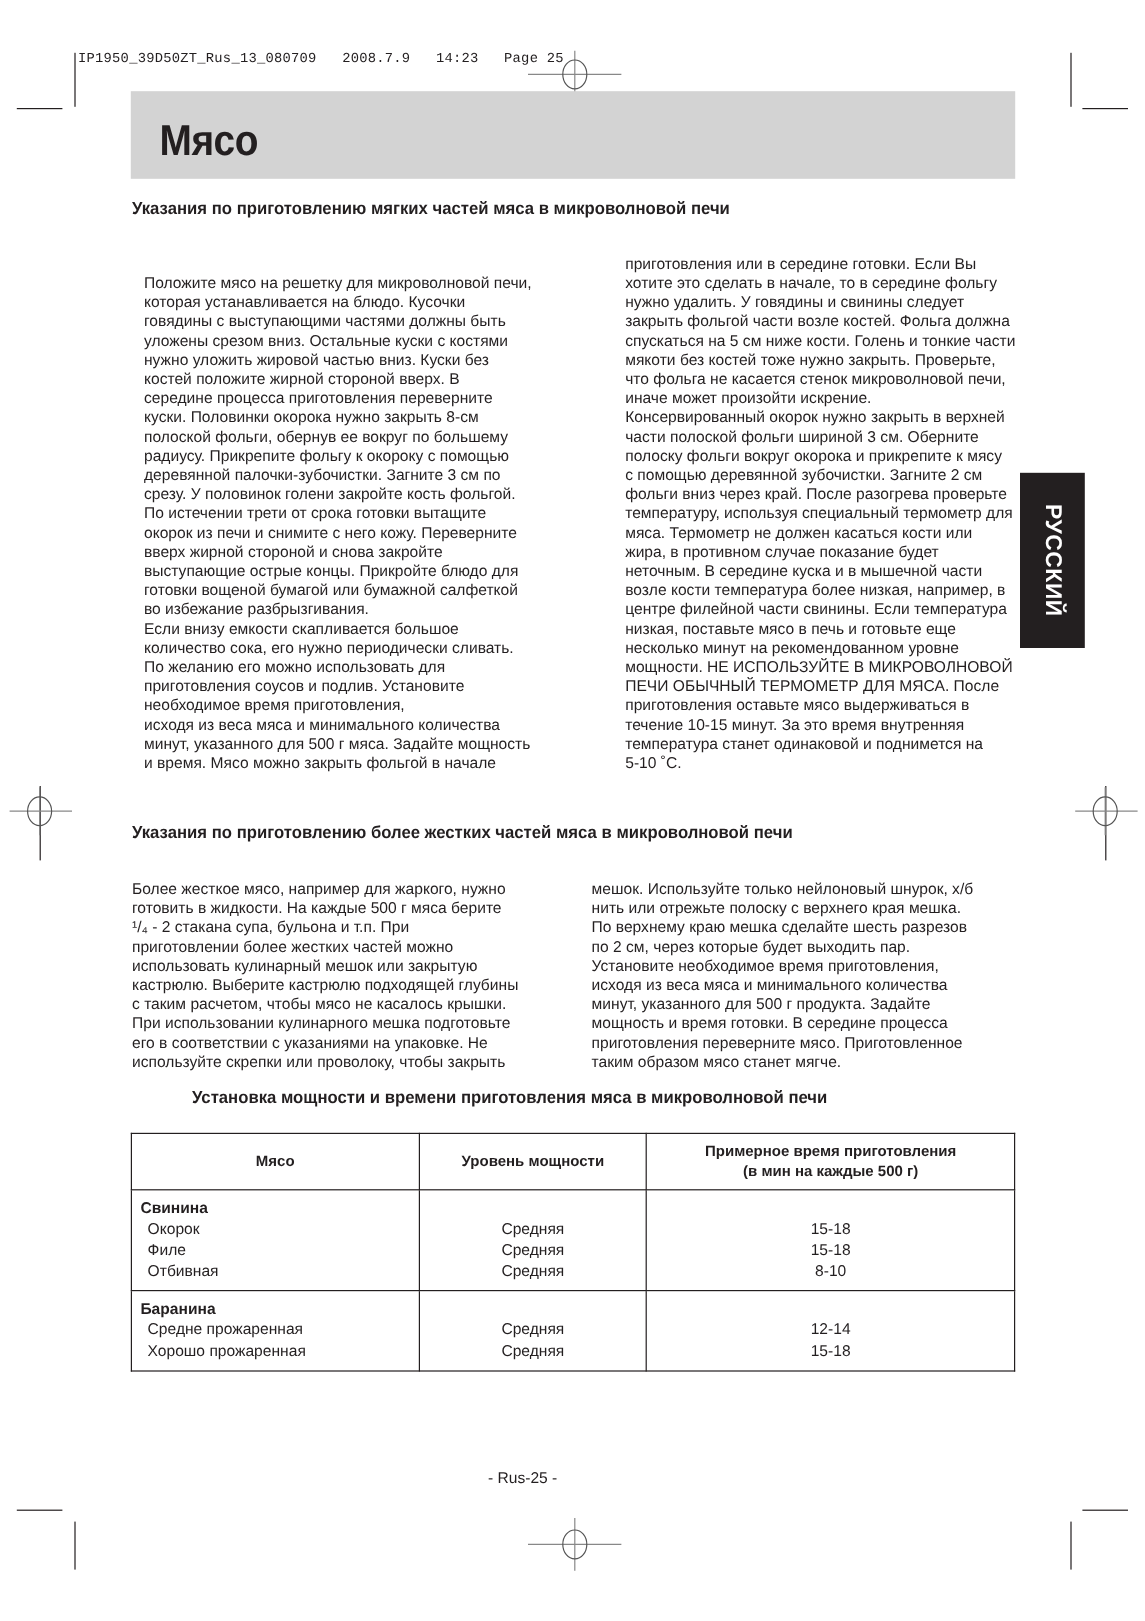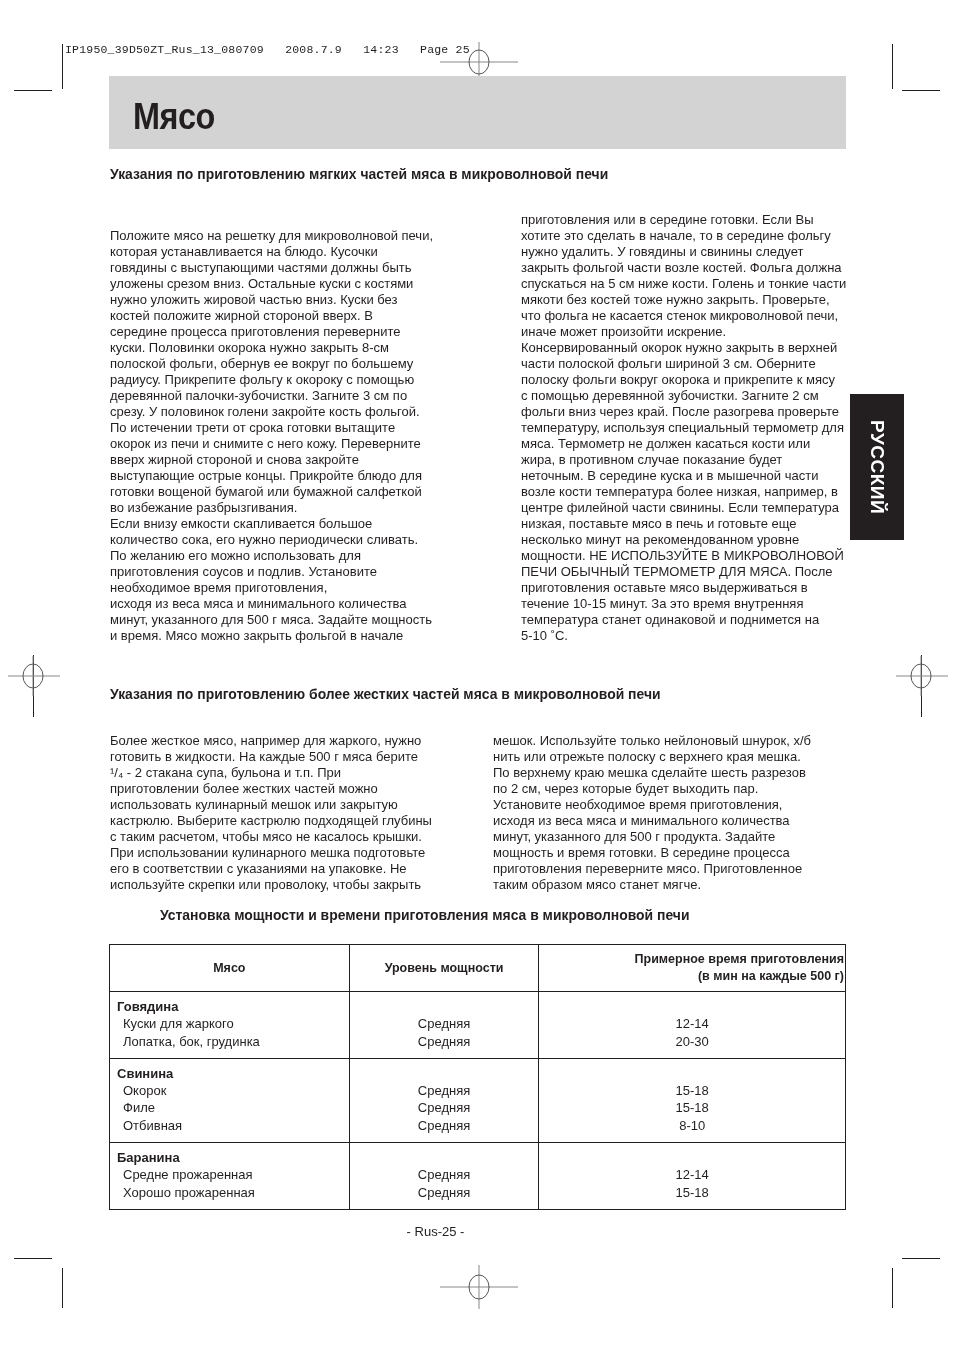--- a/index.html
+++ b/index.html
@@ -75,21 +75,21 @@
 <div class="title-band">
   <h1 class="title">Мясо</h1>
 </div>
 
 <div class="lang-tab">
   <span>РУССКИЙ</span>
 </div>
 
 <h2 class="sec" style="left:110px; top:166px;">Указания по приготовлению мягких частей мяса в микроволновой печи</h2>
 <div class="col" style="left:110px; top:196px; width:370px;">
-  <p style="margin-top:16px;">Положите мясо на решетку для микроволновой печи,
+  <p style="margin-top:16px;margin-left:10px;">Положите мясо на решетку для микроволновой печи,
 которая устанавливается на блюдо. Кусочки
 говядины с выступающими частями должны быть
 уложены срезом вниз. Остальные куски с костями
 нужно уложить жировой частью вниз. Куски без
 костей положите жирной стороной вверх. В
 середине процесса приготовления переверните
 куски. Половинки окорока нужно закрыть 8-см
 полоской фольги, обернув ее вокруг по большему
 радиусу. Прикрепите фольгу к окороку с помощью
 деревянной палочки-зубочистки. Загните 3 см по
@@ -170,43 +170,26 @@
 <table class="meat">
   <colgroup>
     <col style="width:240px">
     <col style="width:190px">
     <col style="width:307px">
   </colgroup>
   <thead>
     <tr>
       <th>Мясо</th>
       <th>Уровень мощности</th>
-      <th style="white-space:pre-line;text-align:right;">Примерное время приготовления
+      <th style="white-space:pre-line;">Примерное время приготовления
 (в мин на каждые 500 г)</th>
     </tr>
   </thead>
   <tbody>
 
-    <tr>
-      <td class="cat">
-        <span class="cat-name">Говядина</span>
-        <span class="item">Куски для жаркого</span>
-        <span class="item">Лопатка, бок, грудинка</span>
-      </td>
-      <td class="mid">
-        <span class="spacer"></span>
-        <span>Средняя</span>
-        <span>Средняя</span>
-      </td>
-      <td class="right">
-        <span class="spacer"></span>
-        <span>12-14</span>
-        <span>20-30</span>
-      </td>
-    </tr>
 
     <tr>
       <td class="cat">
         <span class="cat-name">Свинина</span>
         <span class="item">Окорок</span>
         <span class="item">Филе</span>
         <span class="item">Отбивная</span>
       </td>
       <td class="mid">
         <span class="spacer"></span>

